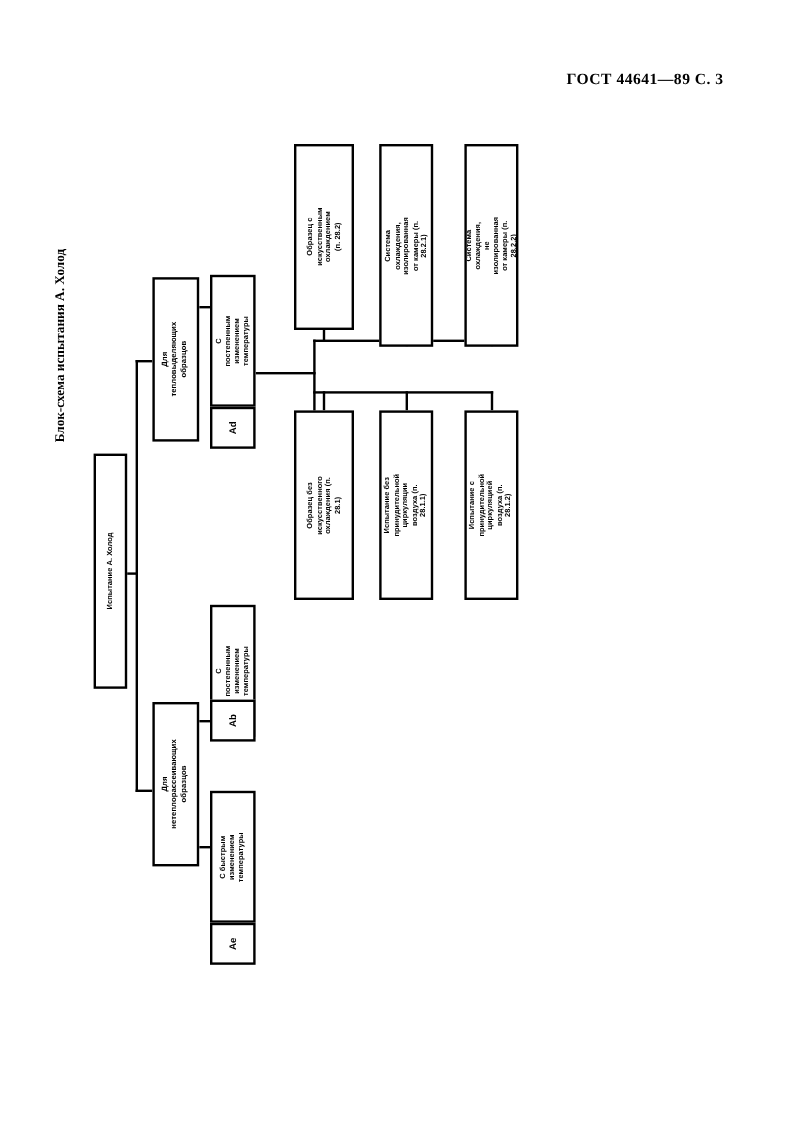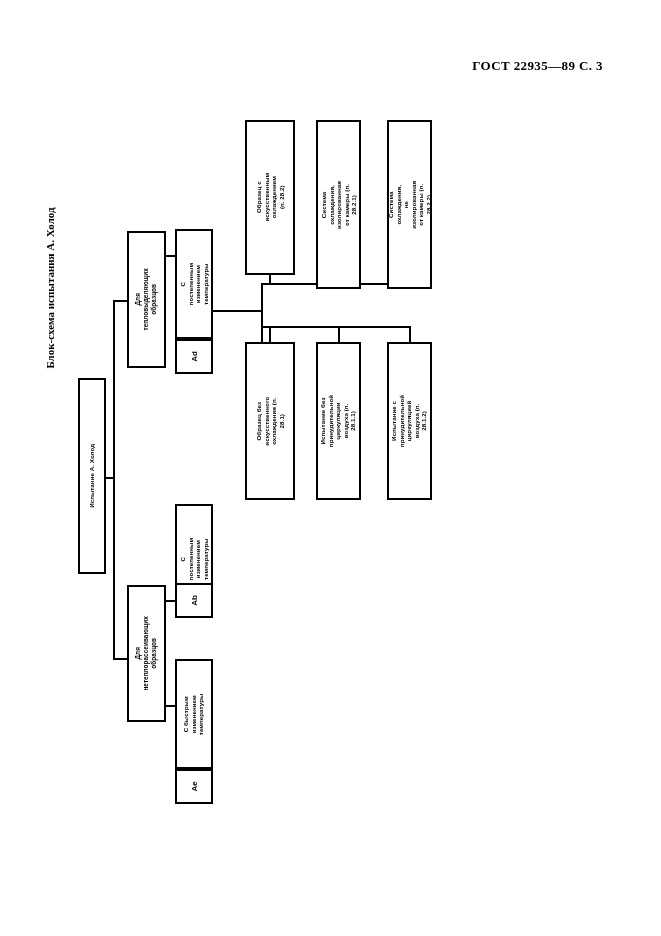--- a/index.html
+++ b/index.html
@@ -77,21 +77,21 @@
   .line {
     position: absolute;
     background: #000;
   }
   .line.h { height: 2px; }
   .line.v { width: 2px; }
 </style>
 </head>
 <body>
 
-<div id="page-header">ГОСТ 22935—89 С. 3</div>
+<div id="page-header">ГОСТ 44641—89 С. 3</div>
 
 <div id="figure-caption">Блок-схема испытания А. Холод</div>
 
 <div class="line h" style="left:105px; top:477px; width:10px;"></div>
 
 <div class="line v" style="left:113px; top:300px; height:360px;"></div>
 
 <div class="line h" style="left:113px; top:300px; width:14px;"></div>
 
 <div class="line h" style="left:113px; top:658px; width:14px;"></div>

